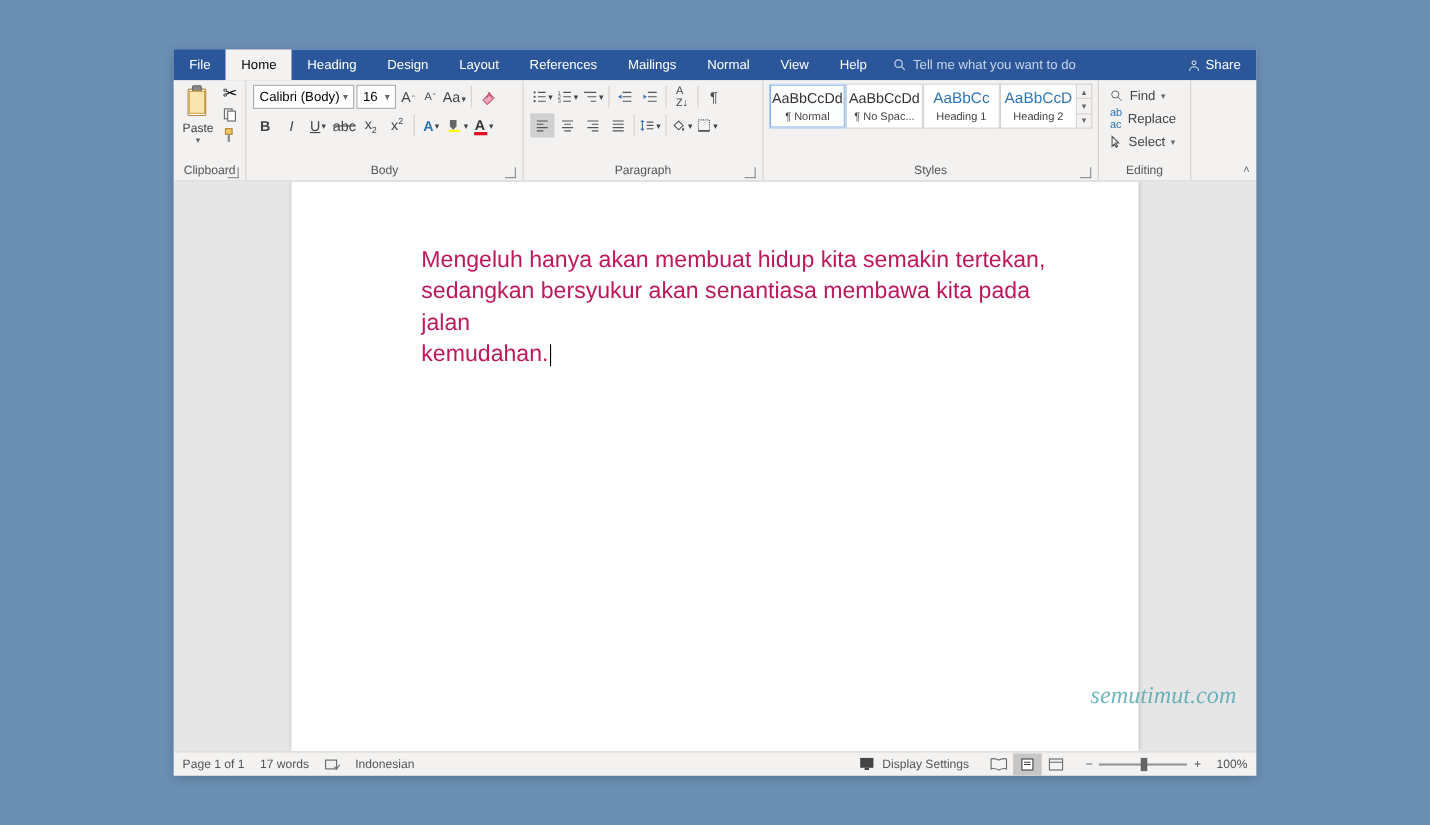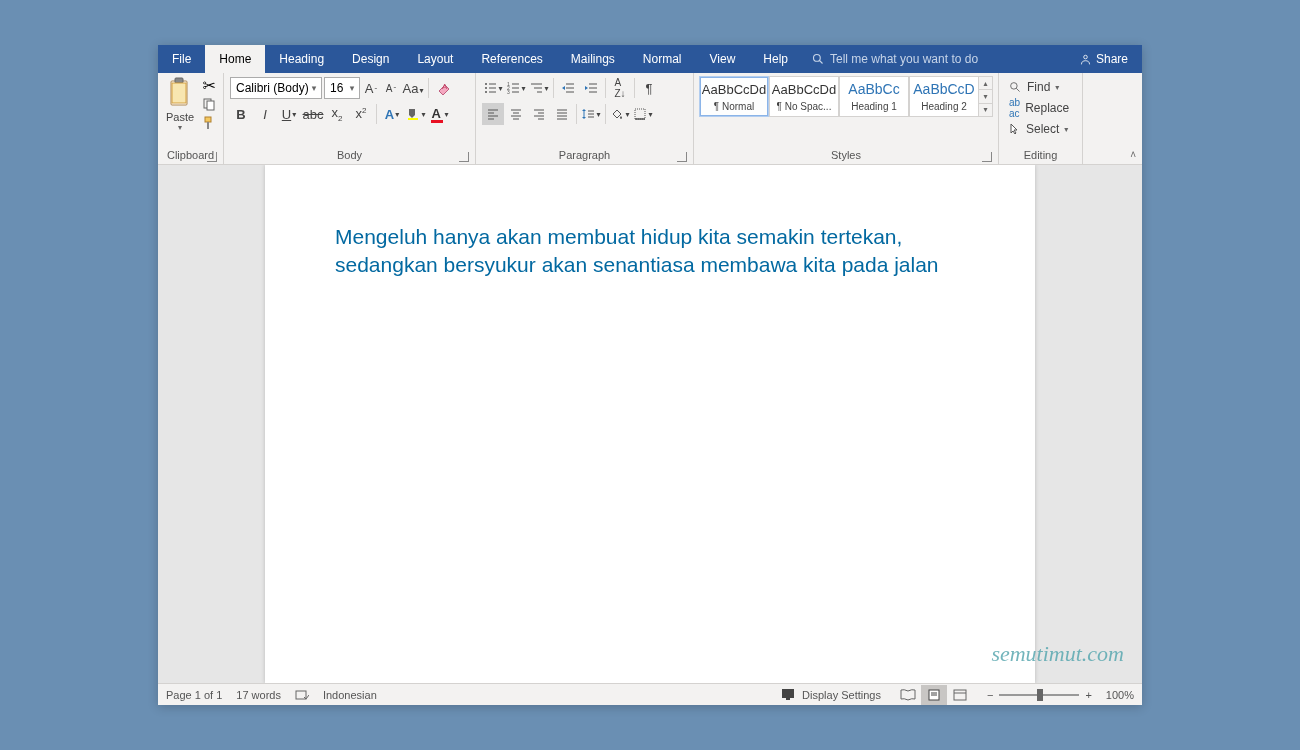--- a/index.html
+++ b/index.html
@@ -39,32 +39,32 @@
 .style-prev.blue { color: #2e74b5; font-size: 14px; }
 .style-name { font-size: 10px; color: #444; margin-top: 4px; white-space: nowrap; overflow: hidden; text-overflow: ellipsis; max-width: 64px;}
 .style-scroll { width: 14px; display: flex; flex-direction: column; border: 1px solid #d4d2d0; border-left: none; }
 .style-scroll div { flex: 1; display: flex; align-items: center; justify-content: center; font-size: 8px; color: #666; border-bottom: 1px solid #d4d2d0; cursor:pointer; }
 .style-scroll div:last-child { border-bottom: none; }
 .edit-body { display: flex; flex-direction: column; gap: 1px; padding: 2px 4px; font-size: 12px; color: #444; }
 .edit-item { display: flex; align-items: center; gap: 5px; height: 20px; cursor: pointer; padding: 0 2px; white-space: nowrap; }
 .collapse-btn { position: absolute; right: 6px; bottom: 4px; font-size: 10px; color: #666; cursor: pointer; }
 .doc-area { flex: 1; background: #e6e6e6; overflow: hidden; position: relative; display: flex; justify-content: center; }
 .page { background: #fff; width: 770px; margin-top: 0; box-shadow: 0 0 4px rgba(0,0,0,0.2); height: 100%; padding: 58px 70px; }
-.doc-text { font-family: Calibri, sans-serif; font-size: 21px; color: #0369a1; line-height: 1.35; }
+.doc-text { font-family: Calibri, sans-serif; font-size: 21px; color: #be185d; line-height: 1.35; margin-left: 48px; }
 .cursor-line::after { content: ''; display: inline-block; width: 1px; height: 20px; background: #000; vertical-align: text-bottom; margin-left: 1px; }
 .statusbar { height: 22px; background: #f3f2f1; border-top: 1px solid #d4d2d0; display: flex; align-items: center; font-size: 11px; color: #555; padding: 0 8px; gap: 14px; }
 .sb-spacer { flex: 1; }
 .sb-item { display: flex; align-items: center; gap: 5px; cursor: pointer; }
 .view-btns { display: flex; gap: 0; }
 .view-btn { width: 26px; height: 20px; display: flex; align-items: center; justify-content: center; cursor: pointer; color:#666; }
 .view-btn.active { background: #c8c6c4; }
 .zoom-slider { display: flex; align-items: center; gap: 6px; }
 .slider-track { width: 80px; height: 2px; background: #999; position: relative; }
 .slider-thumb { position: absolute; width: 6px; height: 12px; background: #666; top: -5px; left: 38px; }
-.watermark { position: absolute; right: 18px; bottom: 16px; font-size: 22px; color: #5aa8b0; font-style: italic; font-family: Georgia, serif; opacity: 0.85; pointer-events:none;}
+.watermark { position: absolute; right: 18px; bottom: 38px; font-size: 22px; color: #5aa8b0; font-style: italic; font-family: Georgia, serif; opacity: 0.85; pointer-events:none;}
 svg { display: block; }
 </style>
 </head>
 <body>
 
 <div class="app-window">
 
   <div class="tabbar">
     <div class="tab file">File</div>
     <div class="tab active">Home</div>
@@ -422,20 +422,21 @@
     </div>
 
     <span class="collapse-btn"><span>˄</span></span>
   </div>
 
   <div class="doc-area">
     <div class="page">
       <div class="doc-text">
         <div>Mengeluh hanya akan membuat hidup kita semakin tertekan,</div>
         <div>sedangkan bersyukur akan senantiasa membawa kita pada jalan</div>
+        <div class="cursor-line">kemudahan.</div>
       </div>
     </div>
     <div class="watermark">semutimut.com</div>
   </div>
 
   <div class="statusbar">
     <div class="sb-item">Page 1 of 1</div>
     <div class="sb-item">17 words</div>
     <div class="sb-item">
         <span>

